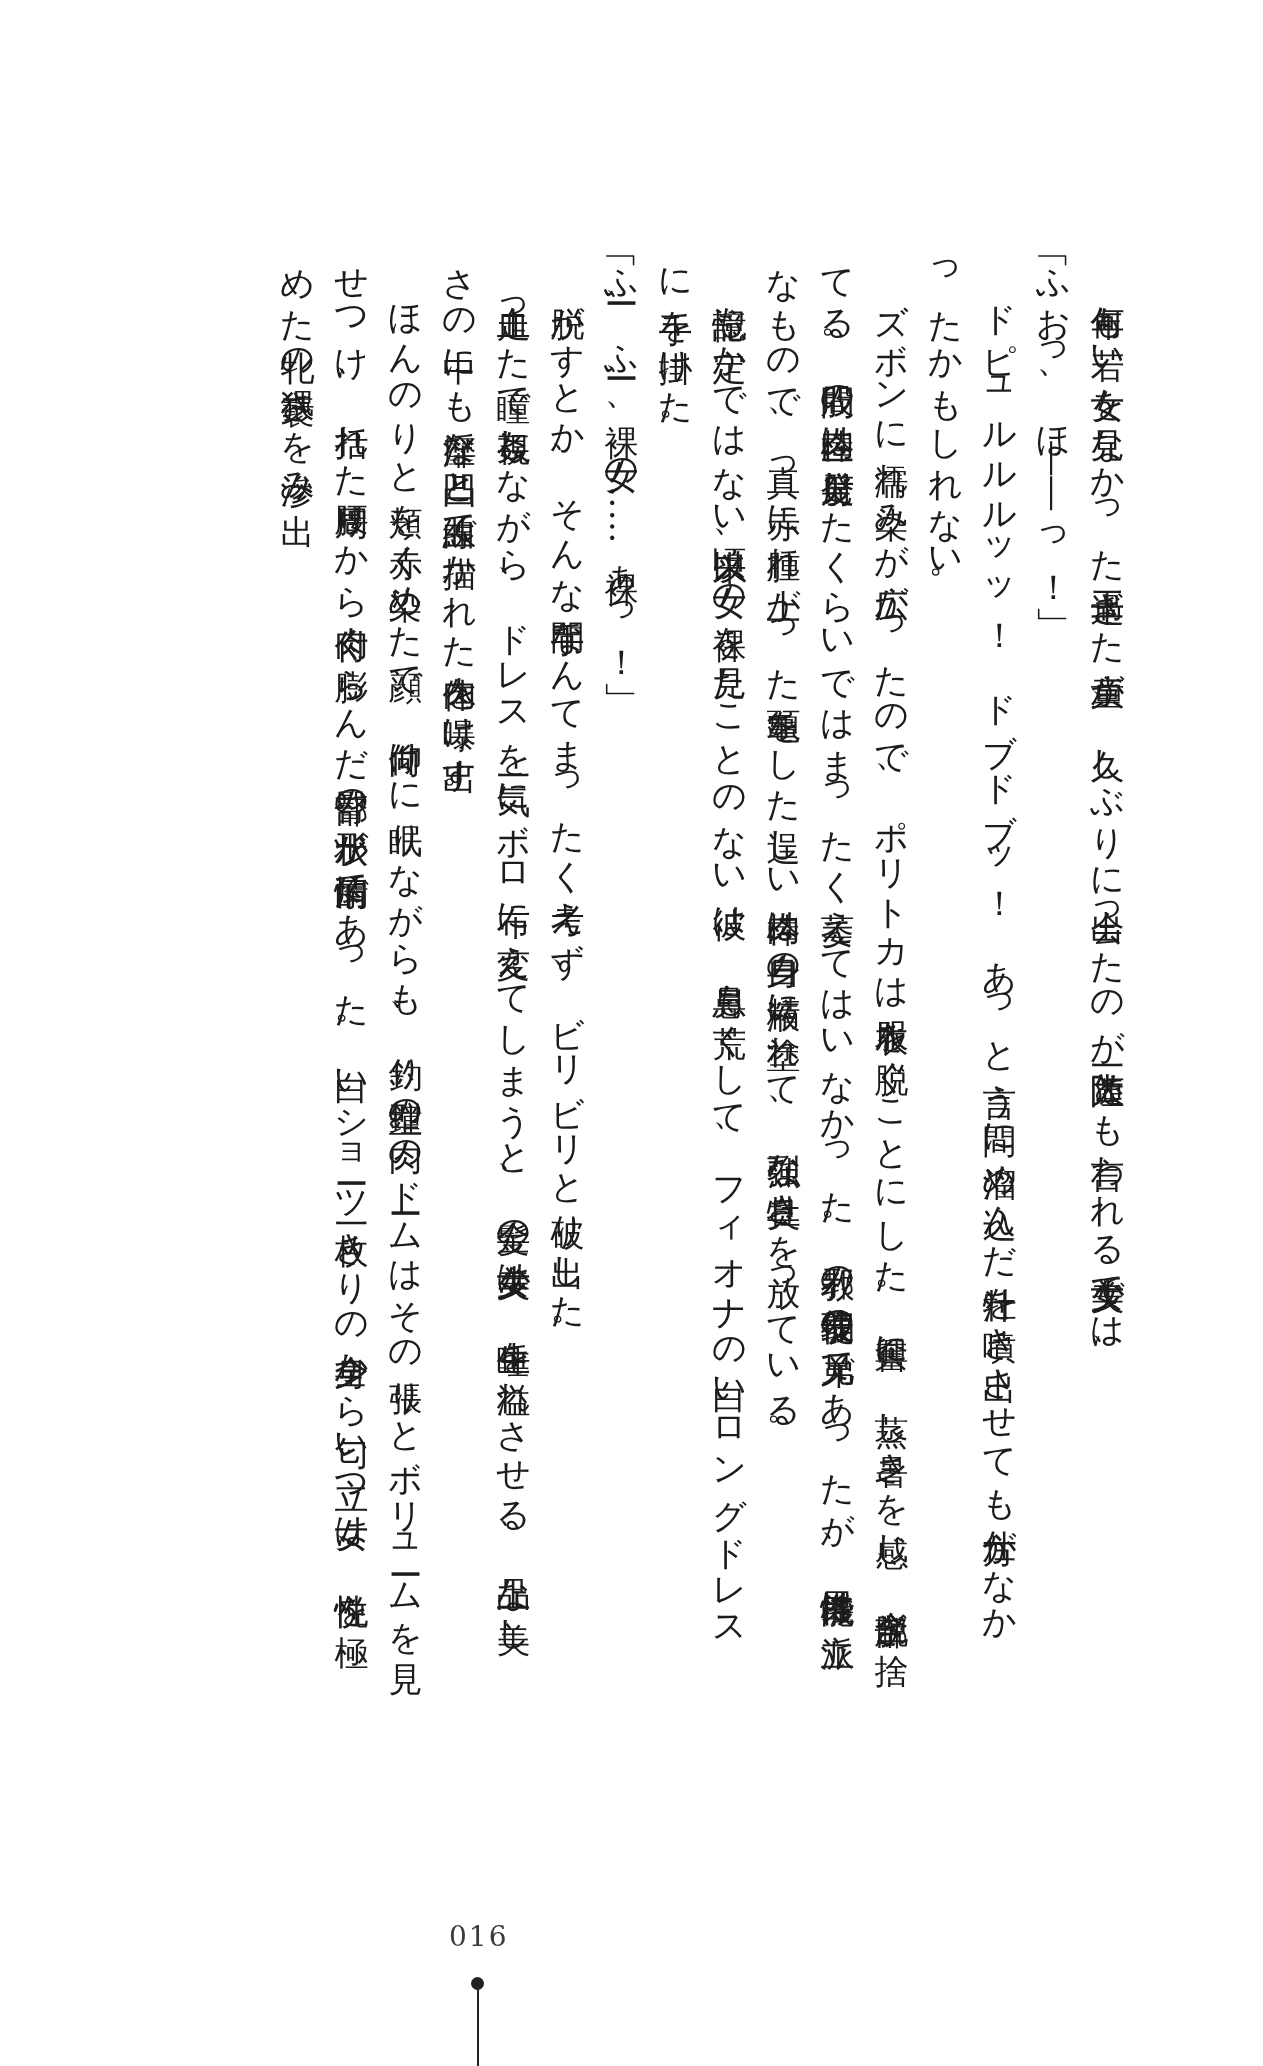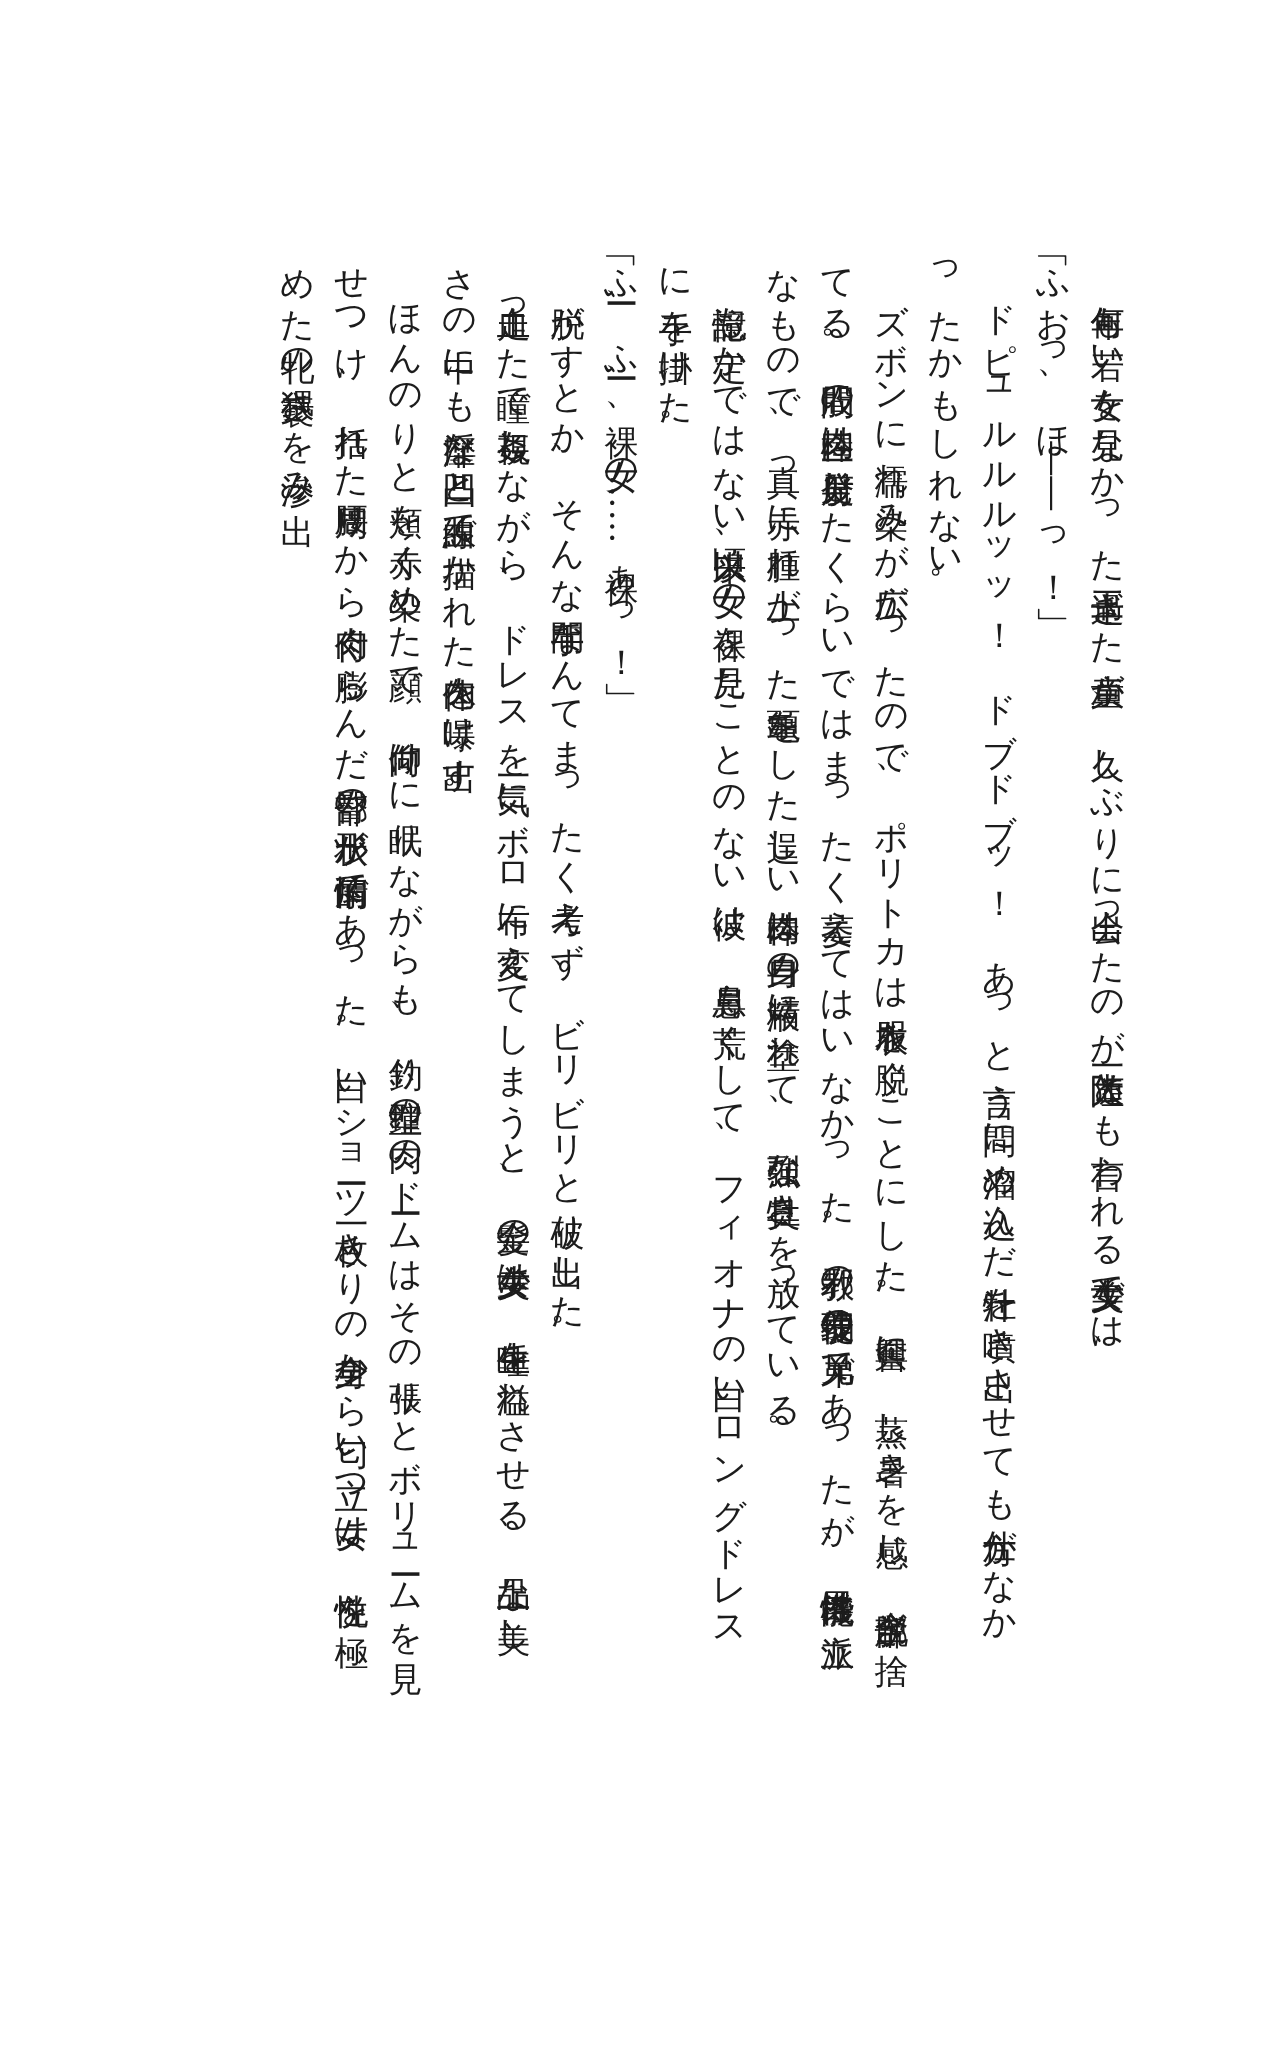--- a/index.html
+++ b/index.html
@@ -76,14 +76,19 @@
     <p>「ふおっ、ほ――っ！」</p>
     <p>　ドピュルルルッッ！　ドブドブッ！　あっと言う間に溜め込んだ牡汁を噴き出させても仕方がなかったかもしれない。</p>
     <p>　ズボンに濡れ染みが広がったので、ポリトカは衣服を脱ぐことにした。興奮に、蒸し暑さを感じ、全部脱ぎ捨てる。股間の肉棒は一度発射したくらいではまったく萎えてはいなかった。邪教の使徒最弱の兄弟であったが、男性機能は立派なもので、真っ赤に腫れ上がった亀頭をした逞しい肉棒は自身の精液に塗れて、強烈な牡臭さを放っている。</p>
     <p>　記憶も定かではない頃以来、女の裸を見たことのない彼は、鼻息も荒くして、フィオナの白いロングドレスに手を掛けた。</p>
     <p>「ふー、ふー、裸、女の……裸ぁっ！」</p>
     <p>　脱がすとか、そんな手間なんてまったく考えず、ビリビリと破り出した。</p>
     <p>　血走った瞳で視姦しながら、ドレスを一気にボロ布に変えてしまうと、金髪の美少女は、生唾を溢れさせる、上品な美しさの中にも淫靡な凹凸と曲線で描かれた肉体を曝け出す。</p>
     <p>　ほんのりと頬を赤く染めた顔で、仰向けに眠りながらも、釣り鐘型の肉のドームはその張りとボリュームを見せつけ、括れた腰周りから肉付く膨らんだ臀部の形状が扇情的であった。白いショーツ一枚きりの全身から匂い立つ女は、性悦を極めた牝の猥褻さを滲み出</p>
   </div>
 
+  <div class="footer">
+    <div class="page-number">016</div>
+    <div class="marker-dot"></div>
+    <div class="marker-line"></div>
+  </div>
 
 </div>
 
 </body></html>

